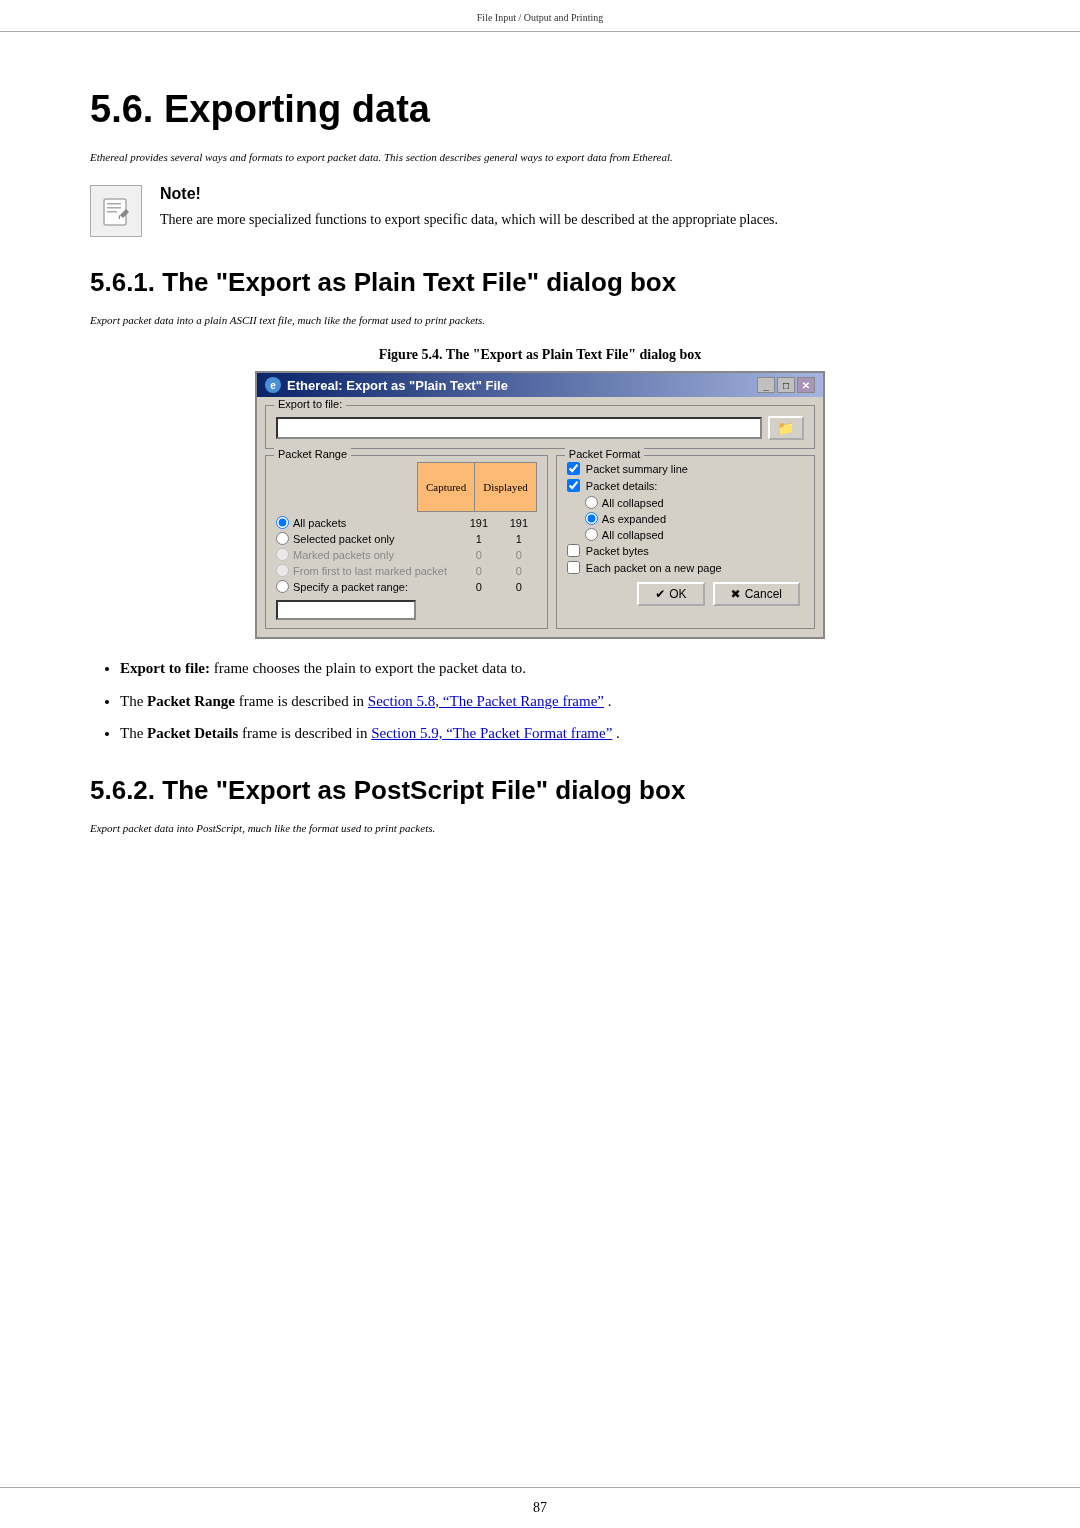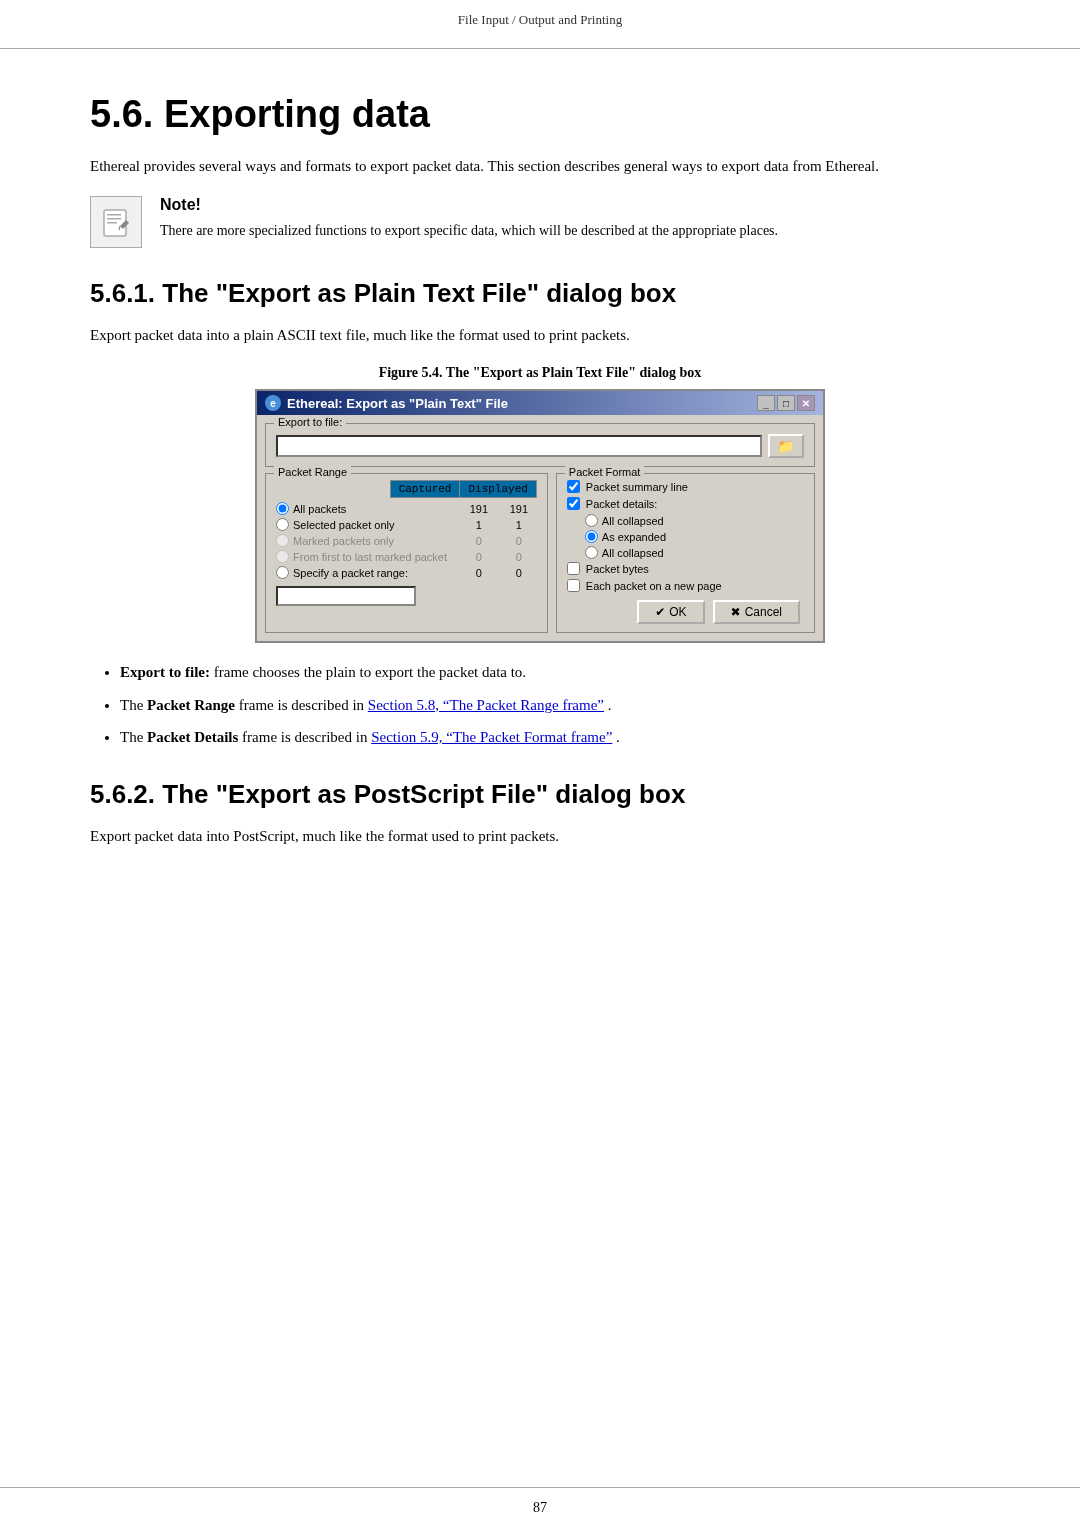--- a/index.html
+++ b/index.html
@@ -13,47 +13,48 @@
     }
     .page {
       width: 1080px;
       min-height: 1528px;
       padding: 0;
       position: relative;
     }
     .top-bar {
       border-bottom: 1px solid #aaa;
       text-align: center;
-      padding: 12px 0 20px 0;
-      font-size: 13px;
+      padding: 12px 0 8px 0;
+      font-size: 10px;
       color: #333;
-      margin-bottom: 4px;
+      margin-bottom: 16px;
     }
     .content {
       padding: 30px 90px 60px 90px;
     }
     h1 {
       font-size: 38px;
       font-weight: bold;
       font-family: Arial, sans-serif;
       margin-bottom: 18px;
       margin-top: 10px;
     }
     h2 {
       font-size: 26px;
       font-weight: bold;
       font-family: Arial, sans-serif;
       margin-top: 30px;
       margin-bottom: 14px;
     }
     .body-text {
-      font-size: 15px;
+      font-size: 11px;
       line-height: 1.6;
       text-align: justify;
       margin-bottom: 12px;
+      font-style: italic;
     }
     .note-box {
       display: flex;
       align-items: flex-start;
       margin: 18px 0 18px 0;
       gap: 18px;
     }
     .note-icon {
       width: 52px;
       height: 52px;
@@ -210,25 +211,25 @@
       position: relative;
     }
     .col-headers {
       display: flex;
       justify-content: flex-end;
       gap: 0;
       margin-bottom: 4px;
       margin-right: 0;
     }
     .col-header-btn {
-      padding: 2px 8px;
-      background: #0369a1;
+      padding: 18px 8px;
+      background: #fdba74;
       border: 1px solid #888;
       font-size: 11px;
-      font-family: Liberation Mono, monospace;
+      font-family: Liberation Serif, serif;
       cursor: pointer;
       border-right: none;
     }
     .col-header-btn:last-child {
       border-right: 1px solid #888;
     }
     .range-row {
       display: flex;
       align-items: center;
       margin-bottom: 3px;

